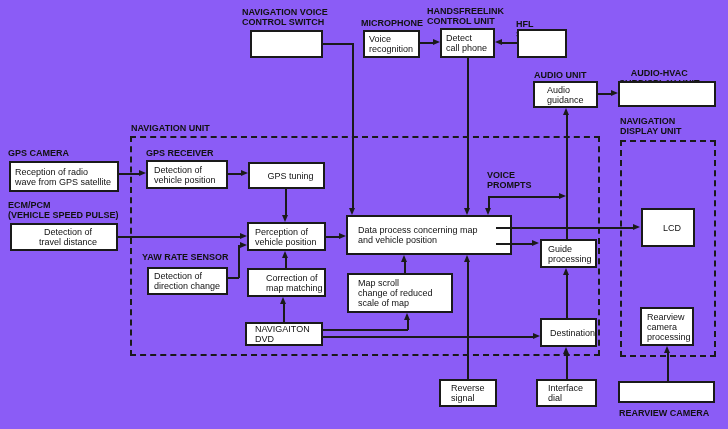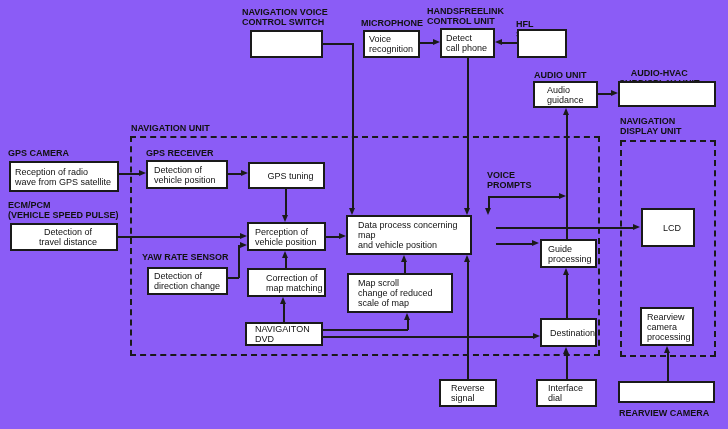--- a/index.html
+++ b/index.html
@@ -69,21 +69,21 @@
 vehicle position</div>
   <div class="box" style="left:147px;top:267px;width:81px;height:28px;padding-left:5px;">Detection of
 direction change</div>
   <div class="box" style="left:247px;top:268px;width:79px;height:29px;padding-left:17px;">Correction of
 map matching</div>
   <div class="box" style="left:245px;top:322px;width:78px;height:24px;padding-left:8px;">NAVIGAITON
 DVD</div>
   <div class="box" style="left:347px;top:273px;width:106px;height:40px;padding-left:9px;">Map scroll
 change of reduced
 scale of map</div>
-  <div class="box" style="left:346px;top:215px;width:126px;height:40px;padding-left:10px;">Data process concerning map
+  <div class="box" style="left:346px;top:215px;width:166px;height:40px;padding-left:10px;">Data process concerning map
 and vehicle position</div>
   <div class="box" style="left:540px;top:239px;width:57px;height:29px;padding-left:6px;">Guide
 processing</div>
   <div class="box center" style="left:540px;top:318px;width:57px;height:29px;">Destination</div>
   <div class="box center" style="left:641px;top:208px;width:54px;height:39px;">LCD</div>
   <div class="box" style="left:640px;top:307px;width:54px;height:39px;padding-left:5px;">Rearview
 camera
 processing</div>
   <div class="box" style="left:439px;top:379px;width:58px;height:28px;padding-left:10px;">Reverse
 signal</div>

